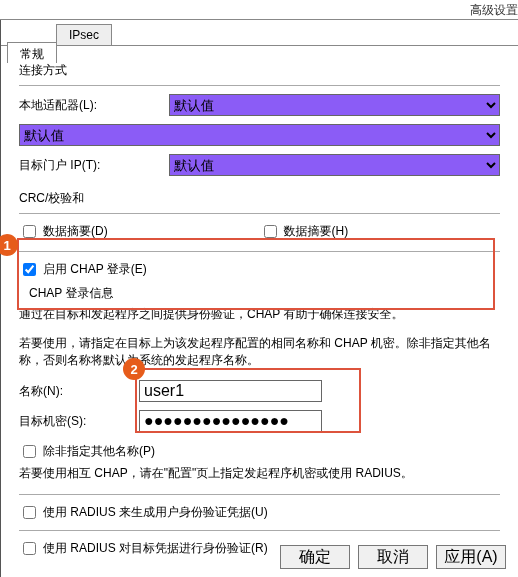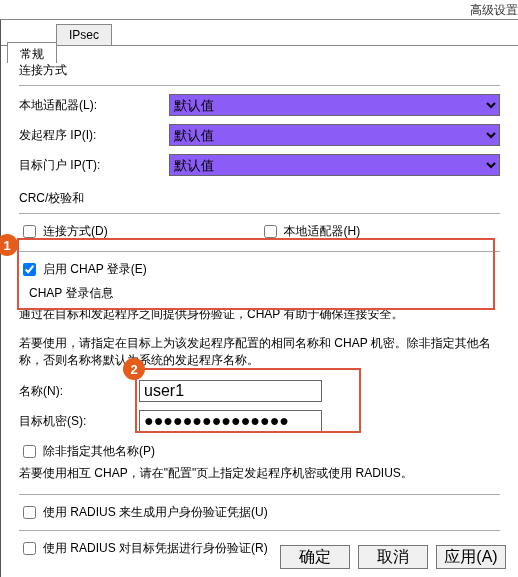--- a/index.html
+++ b/index.html
@@ -154,44 +154,43 @@
     <hr class="hr">
 
     <div class="row">
       <div class="row-label">本地适配器(L):</div>
       <select class="wide">
         <option>默认值</option>
       </select>
     </div>
 
     <div class="row">
-      <div class="row-label">发起程序 IP(I):</div>
       <select class="wide">
         <option>默认值</option>
       </select>
     </div>
 
     <div class="row">
       <div class="row-label">目标门户 IP(T):</div>
       <select class="wide">
         <option>默认值</option>
       </select>
     </div>
 
     <div class="group-label" style="margin-top:14px">CRC/校验和</div>
     <hr class="hr">
 
     <div class="twocol">
       <div class="checkbox-row">
         <input type="checkbox" style="">
-        <span>连接方式(D)</span>
+        <span>数据摘要(D)</span>
       </div>
       <div class="checkbox-row">
         <input type="checkbox" style="">
-        <span>本地适配器(H)</span>
+        <span>数据摘要(H)</span>
       </div>
     </div>
 
     <hr class="hr" style="margin-top:10px">
 
     <div class="checkbox-row" style="margin-bottom:6px">
       <input type="checkbox" checked="" style="">
       <span>启用 CHAP 登录(E)</span>
     </div>
 

